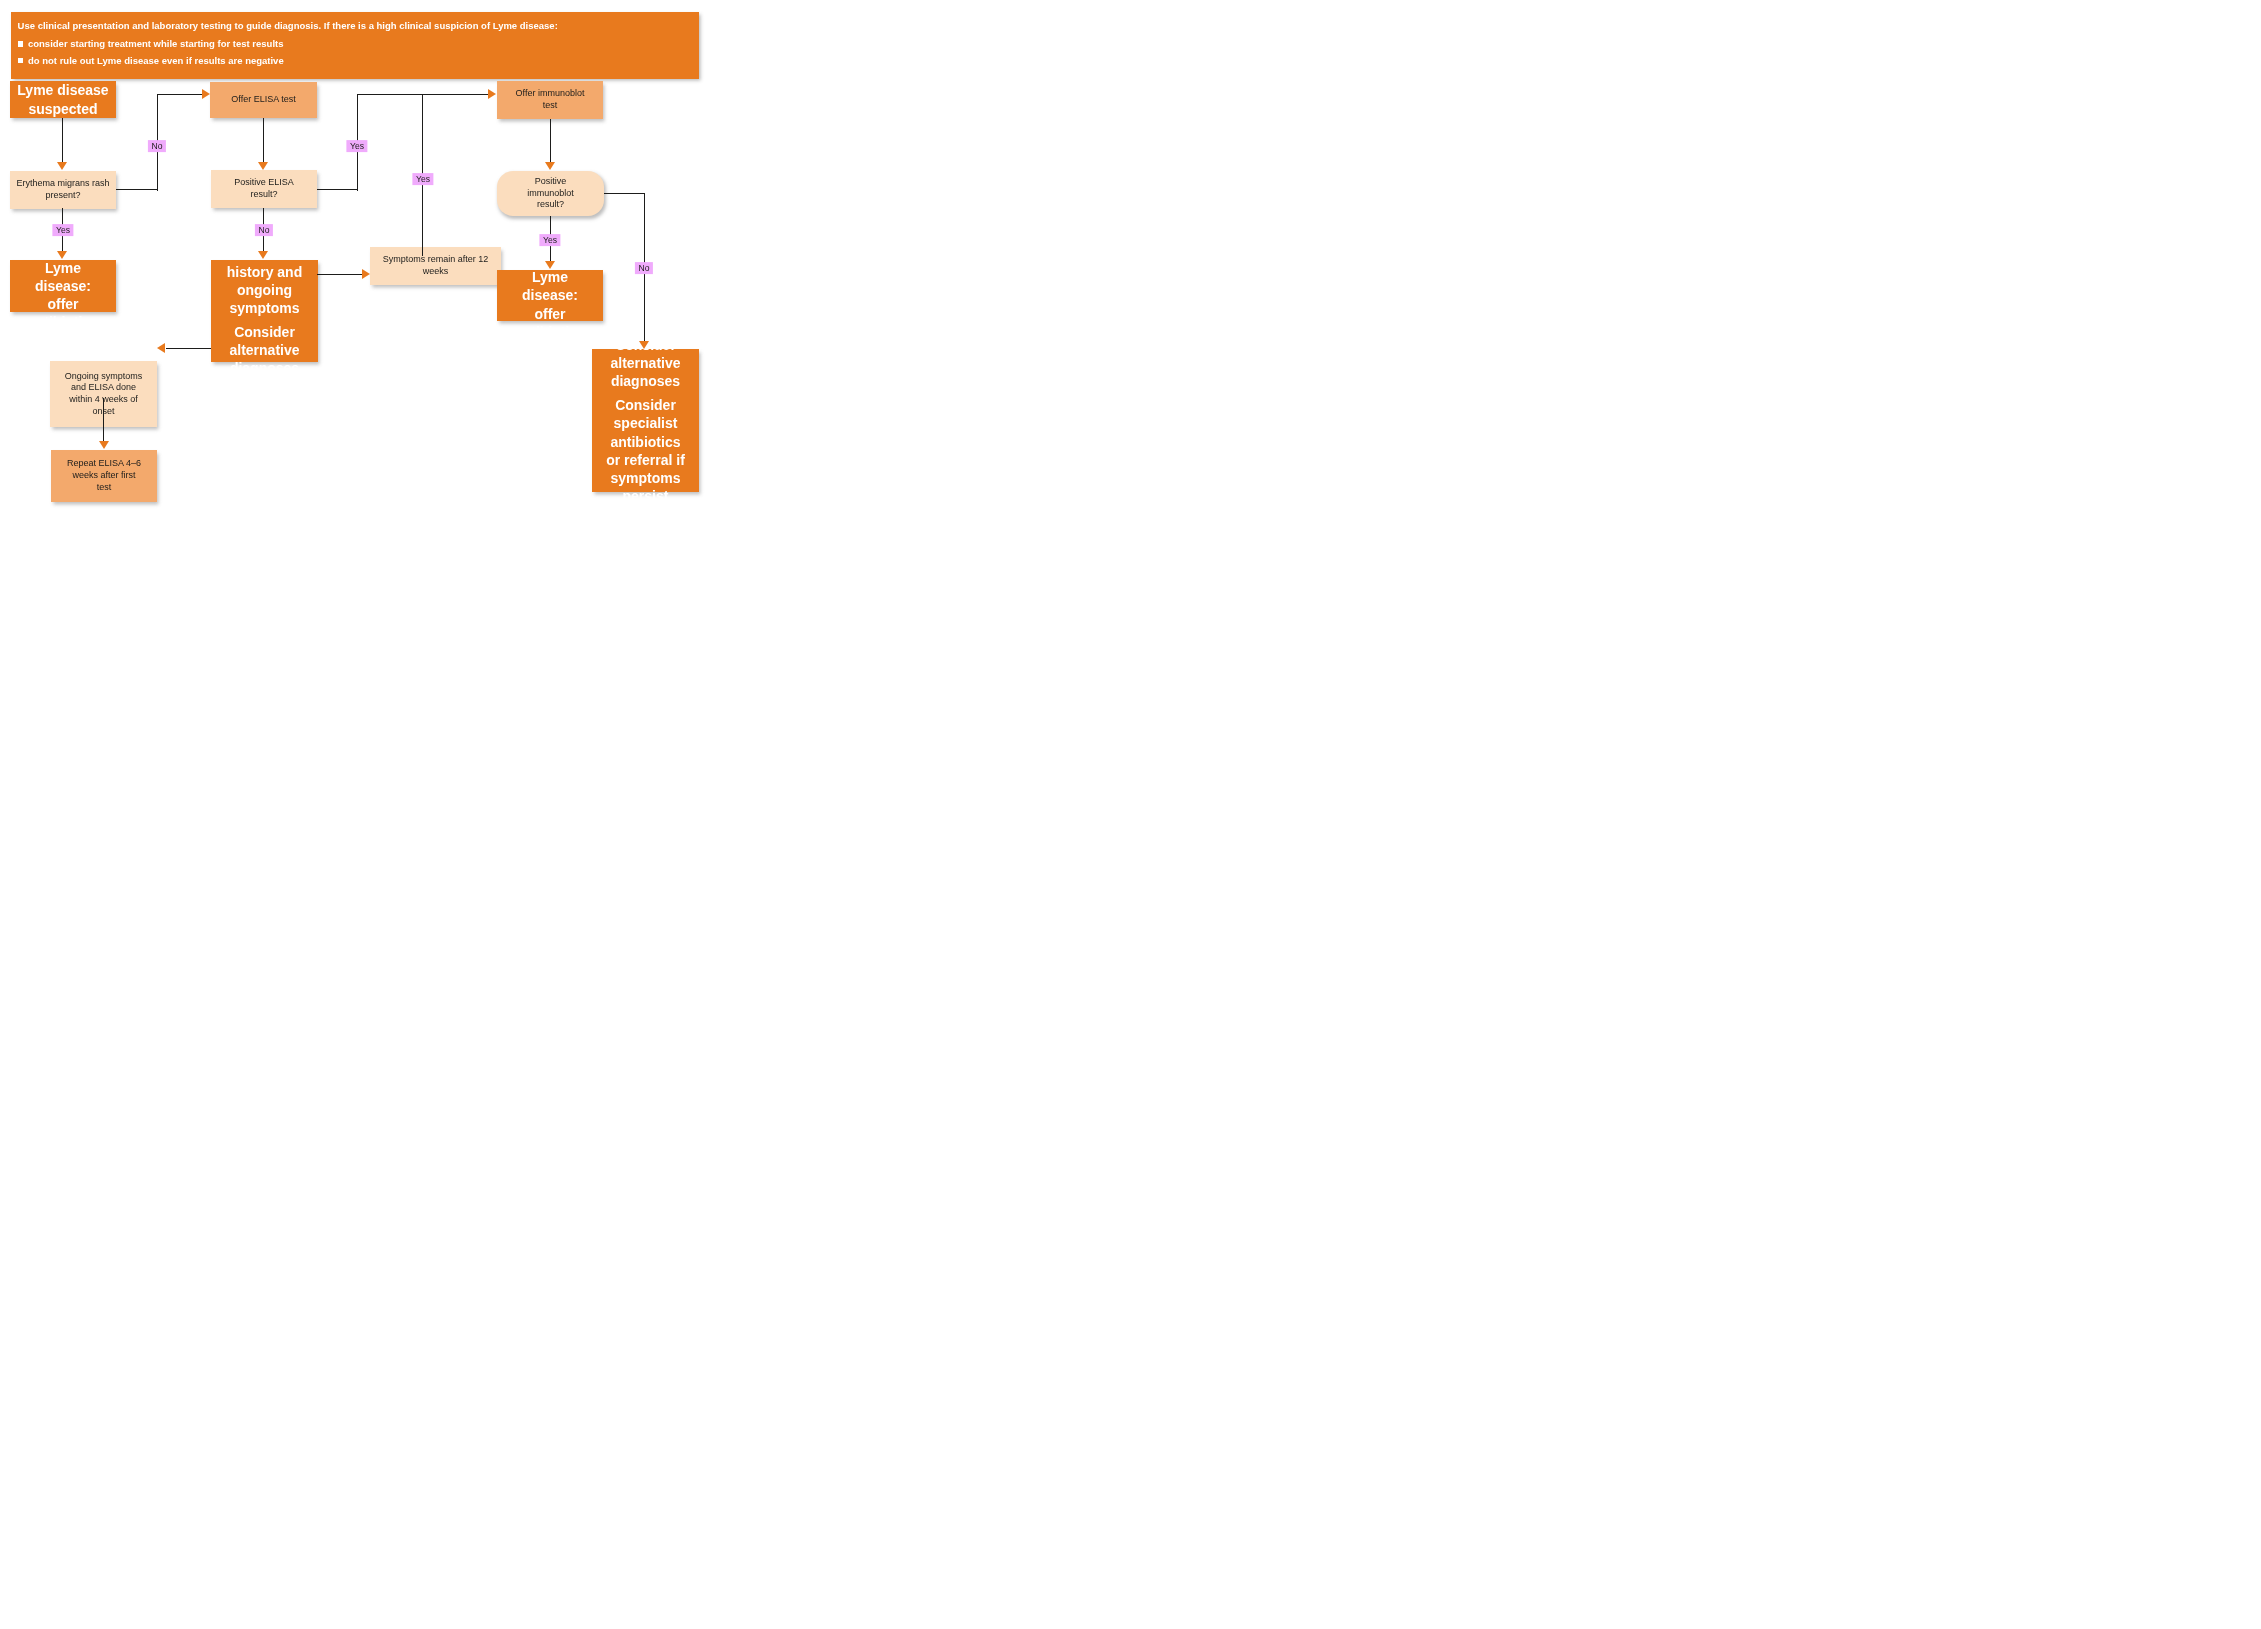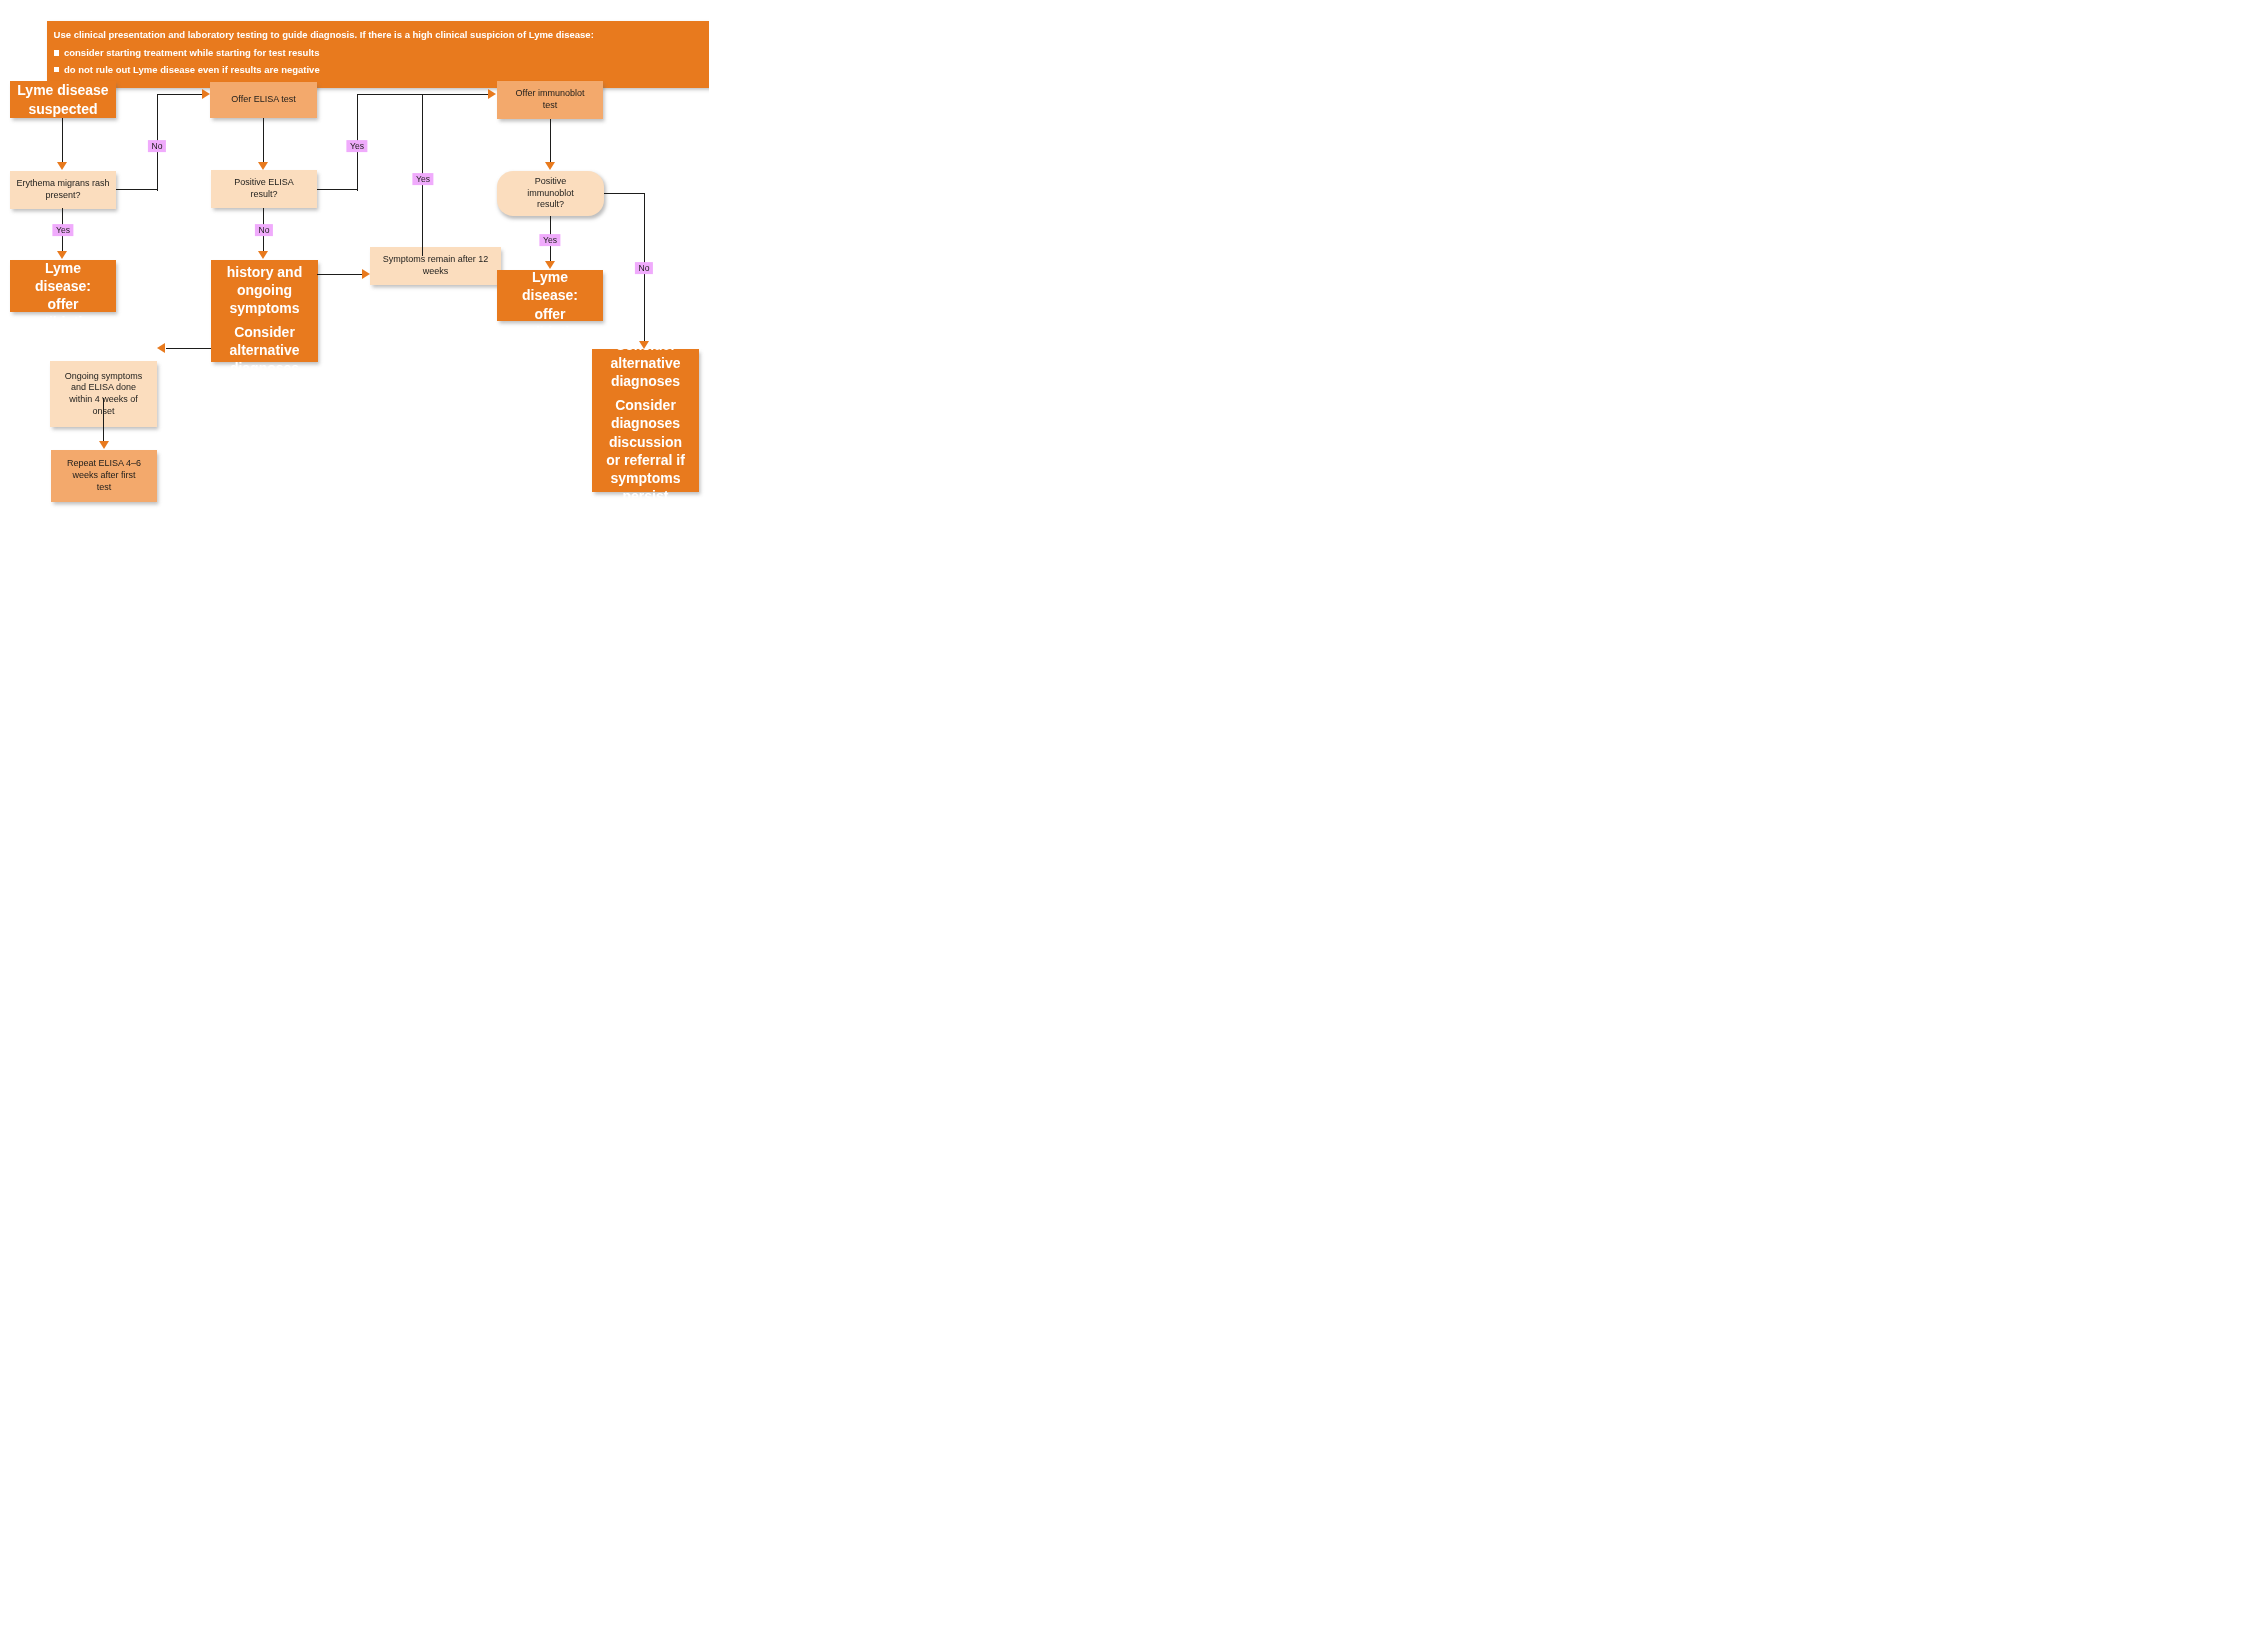--- a/index.html
+++ b/index.html
@@ -12,27 +12,26 @@
     position: relative;
     width: 709px;
     height: 511px;
     background: #ffffff;
     overflow: hidden;
   }
 
   
   .header {
     position: absolute;
-    left: 11.3px; top: 21px;
+    left: 11.3px; top: 12px;
     width: 688px; height: 67px;
     background: #e87a1e;
     box-sizing: border-box;
     padding: 7.7px 8.1px 0 6.3px;
     box-shadow: 1.8px 2.3px 3.6px rgba(90,90,90,0.45);
-    margin-left: 36px;
   }
   .header .intro {
     color: #ffffff;
     font-size: 9.5px;
     font-weight: bold;
     line-height: 1.25;
     margin-bottom: 6.8px;
   }
   .header .bullet-row {
     display: flex;
@@ -220,21 +219,21 @@
       <span class="para">Diagose Lyme disease: offer antibiotics</span>
     </div>
   <div class="node light" id="node-ongoing">
       <span class="para">Ongoing symptoms and ELISA done within 4 weeks of onset</span>
     </div>
   <div class="node medium" id="node-repeat-elisa">
       <span class="para">Repeat ELISA 4–6 weeks after first test</span>
     </div>
   <div class="node solid" id="node-consider-alt">
     <span class="para">Consider alternative diagnoses</span>
-    <span class="para">Consider diagnoses discussion or referral if symptoms persist</span>
+    <span class="para">Consider specialist antibiotics or referral if symptoms persist</span>
   </div>
 
   <div class="vline" id="v-lyme-erythema"></div>
   <div class="vline" id="v-erythema-diag"></div>
   <div class="vline" id="v-elisa-poselisa"></div>
   <div class="vline" id="v-poselisa-review"></div>
   <div class="vline" id="v-immuno-posimmuno"></div>
   <div class="vline" id="v-posimmuno-diag"></div>
   <div class="vline" id="v-no-left"></div>
   <div class="vline" id="v-yes-poselisa"></div>

